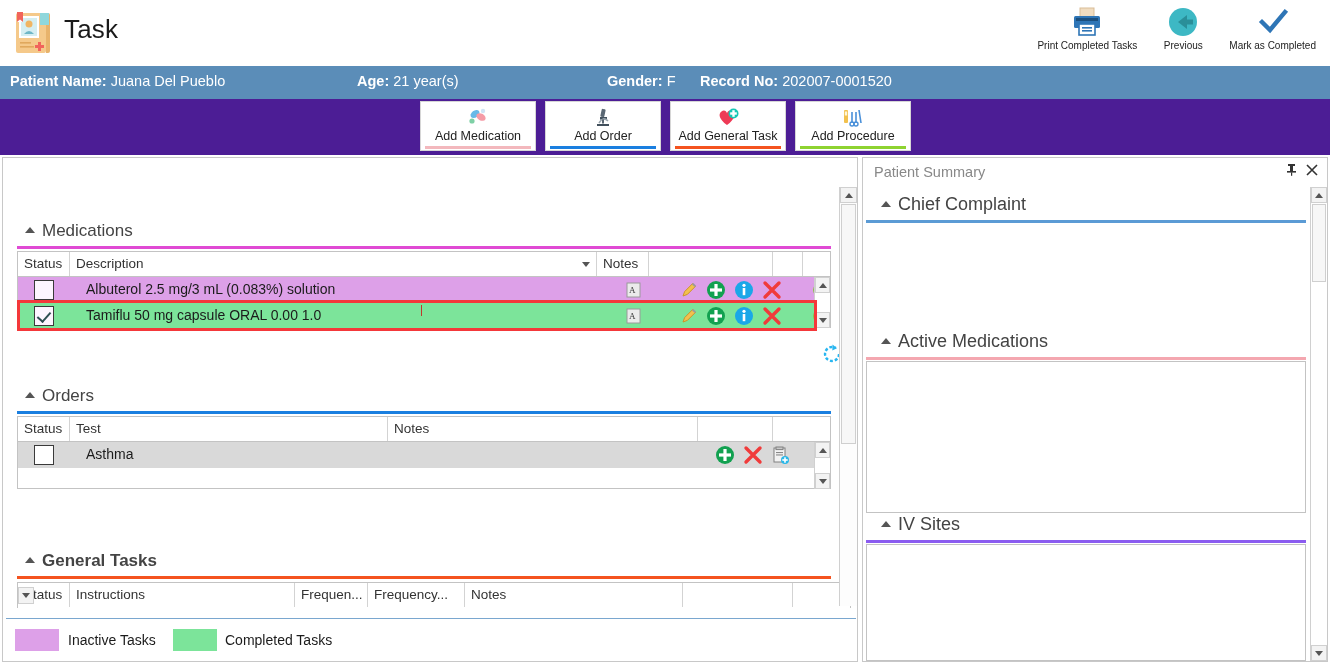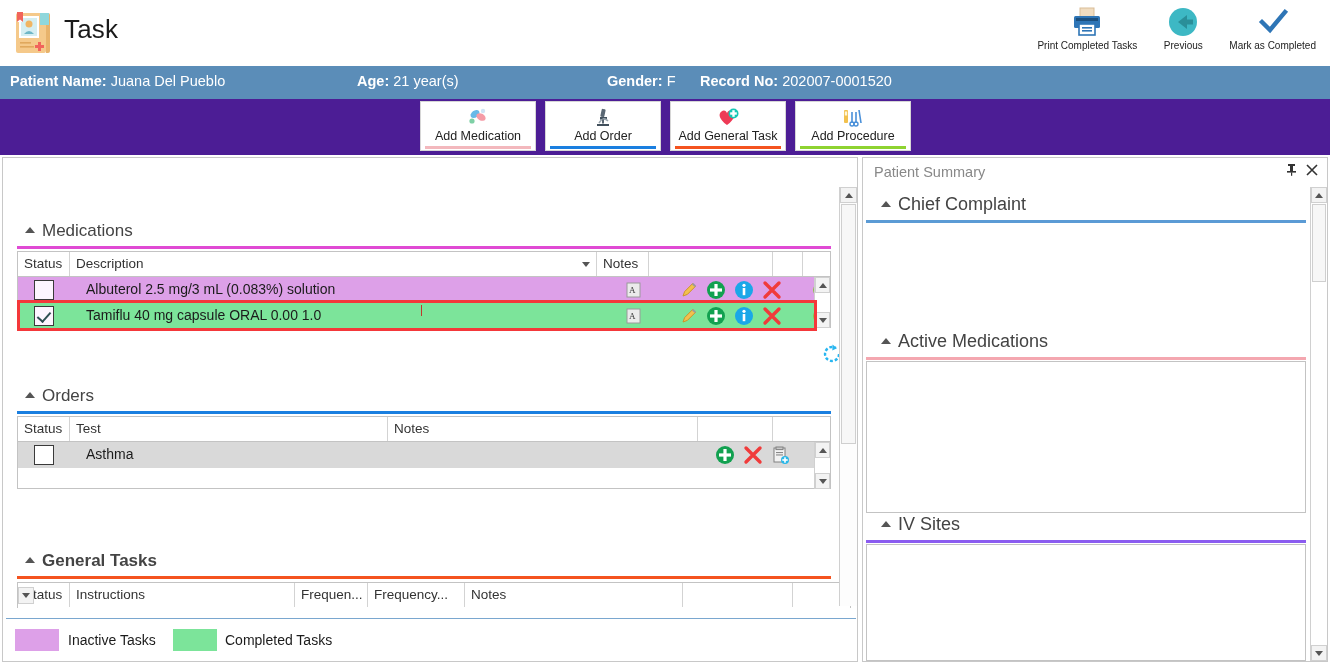--- a/index.html
+++ b/index.html
@@ -388,21 +388,21 @@
               <rect x="5" y="3.6" width="8" height="10" fill="#f7f3c8" stroke="#9aa55a"></rect>
               <rect x="6.5" y="6" width="5" height="1.1" fill="#6d7a33"></rect>
               <rect x="6.5" y="8.3" width="5" height="1.1" fill="#6d7a33"></rect>
               <rect x="6.5" y="10.6" width="5" height="1.1" fill="#6d7a33"></rect>
             </svg>
         </span>
       </div>
 
       <div class="row row-completed" style="top:51px; width:797px;">
         <span class="cb checked"></span>
-        <span class="rowtext">Tamiflu 40 mg capsule ORAL 0.00 1.0</span>
+        <span class="rowtext">Tamiflu 50 mg capsule ORAL 0.00 1.0</span>
         <span style="position:absolute;left:403px;top:2px;width:1px;height:11px;background:#c0392b;"></span>
         <span class="notes-mark" style="left:608px;">
           <svg width="16" height="16" viewBox="0 0 16 16">
               <rect x="1" y="1" width="13" height="14" fill="#ebebeb" stroke="#9a9a9a"></rect>
               <text x="3" y="11" font-size="9" font-family="Liberation Serif, serif" fill="#333">A</text>
             </svg>
         </span>
         <span class="row-icons" style="left:662px;">
           <span>
             <svg width="18" height="18" viewBox="0 0 18 18">

